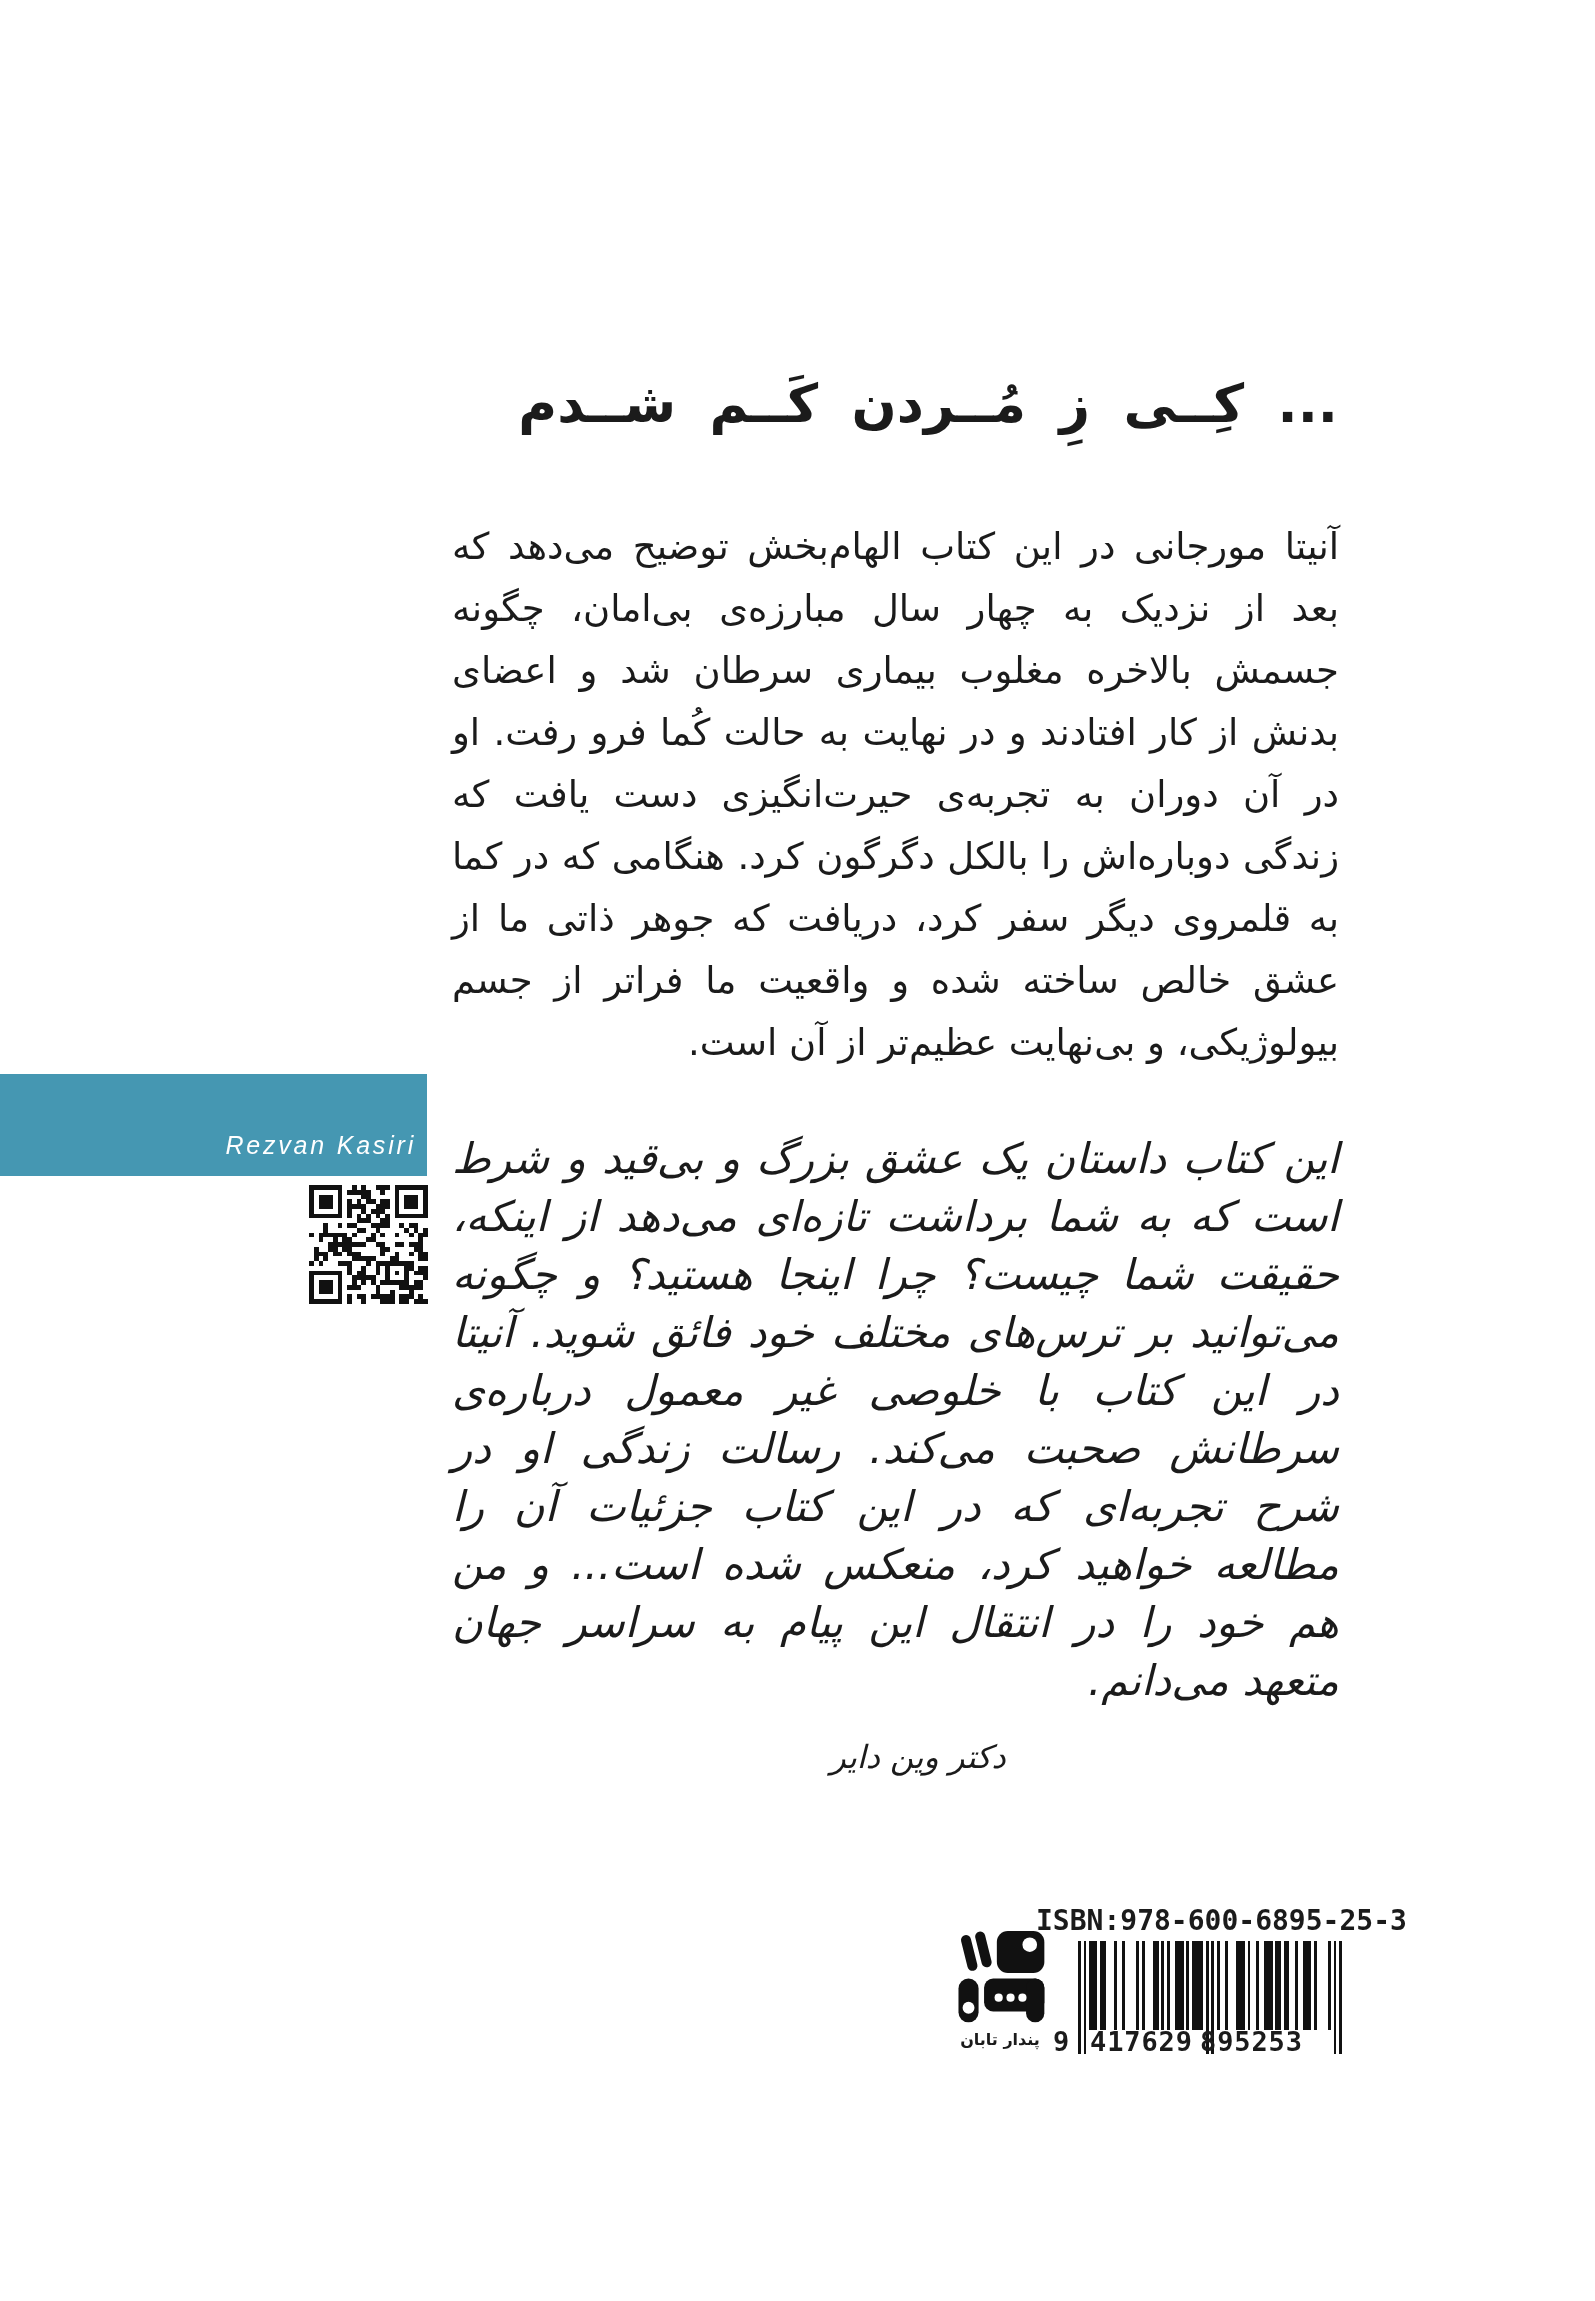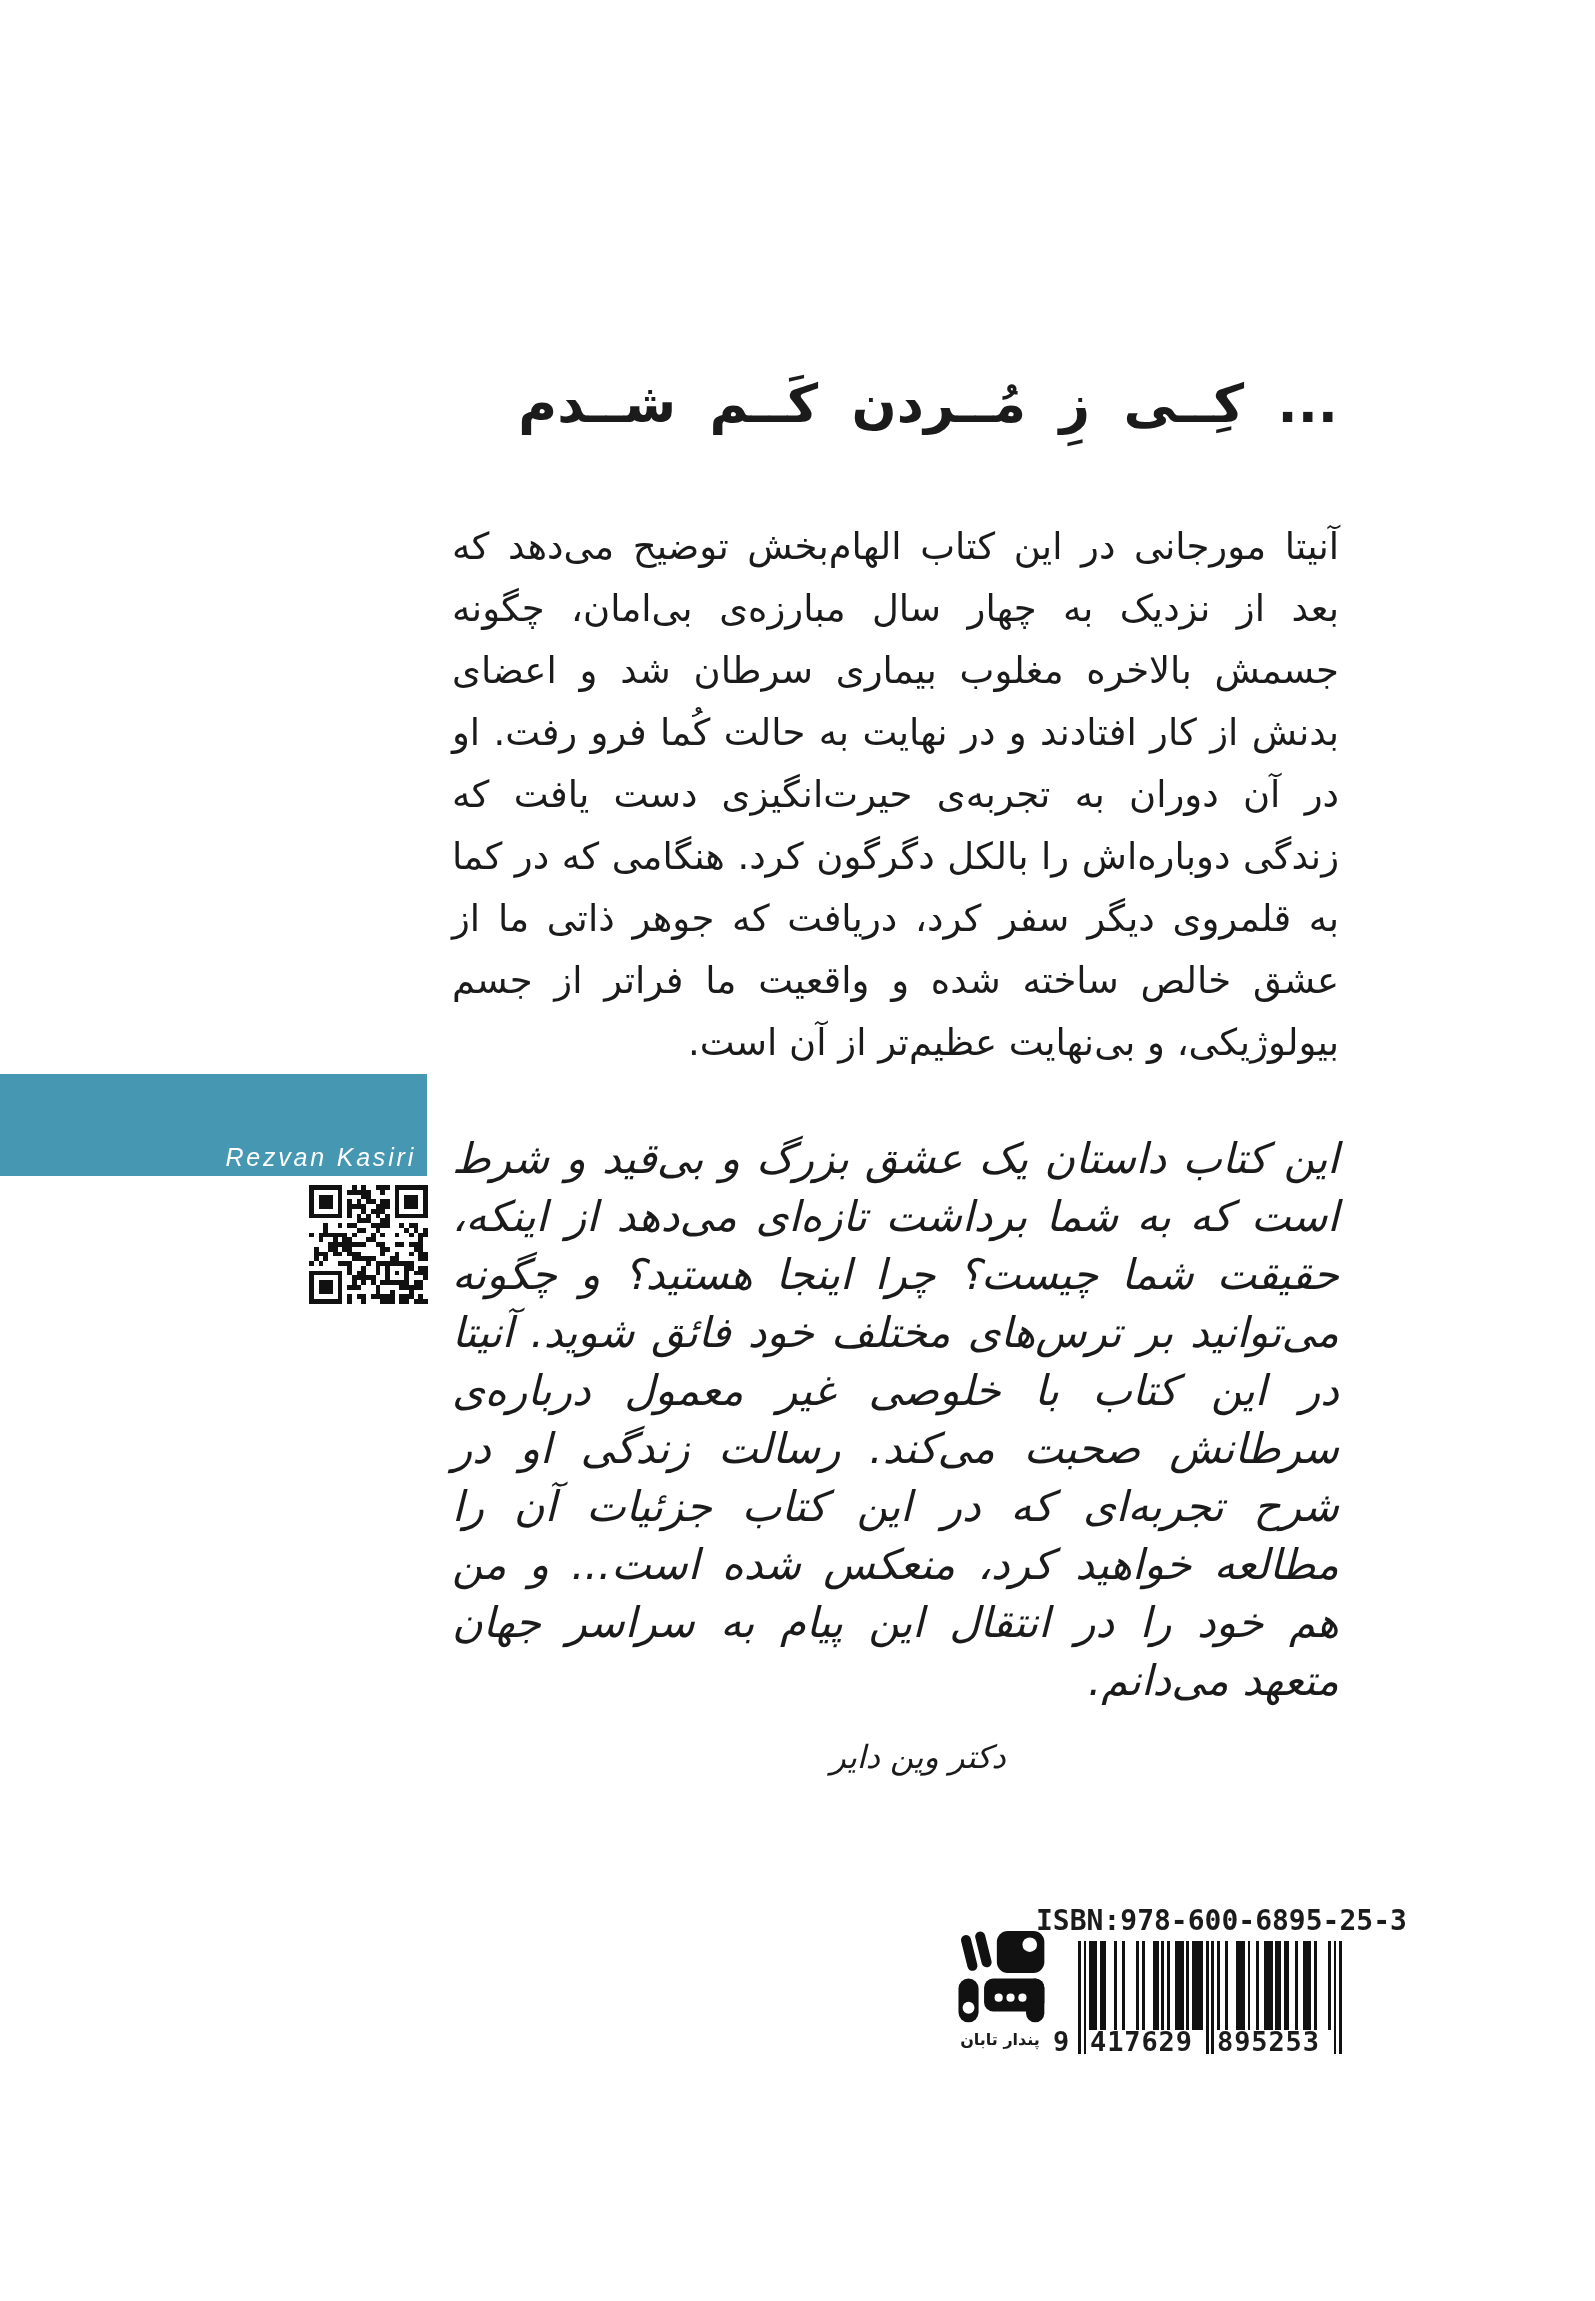--- a/index.html
+++ b/index.html
@@ -58,21 +58,21 @@
   .teal-band {
     position:absolute;
     left:0;
     top:1074px;
     width:427px;
     height:102px;
   }
   .translator {
     position:absolute;
     right:11px;
-    bottom:4px;
+    bottom:16px;
     color:#ffffff;
     font-family:"Liberation Sans", sans-serif;
     font-style:italic;
     font-size:25px;
     letter-spacing:2.8px;
     white-space:nowrap;
   }
 
   
   .qr {
@@ -115,21 +115,21 @@
     position:absolute;
     top:87px;
     font-family:"DejaVu Sans Mono", monospace;
     font-weight:bold;
     font-size:27px;
     letter-spacing:0.9px;
     line-height:28px;
   }
   .bd-left  { left:-25px; }
   .bd-g1    { left:12px;  }
-  .bd-g2    { left:139px; }
+  .bd-g2    { left:122px; }
 
   
   .publisher {
     position:absolute;
     left:948px;
     top:1931px;
     width:104px;
     text-align:center;
   }
   .publisher svg { display:block; margin:0 auto; width:95px; height:95px; }

